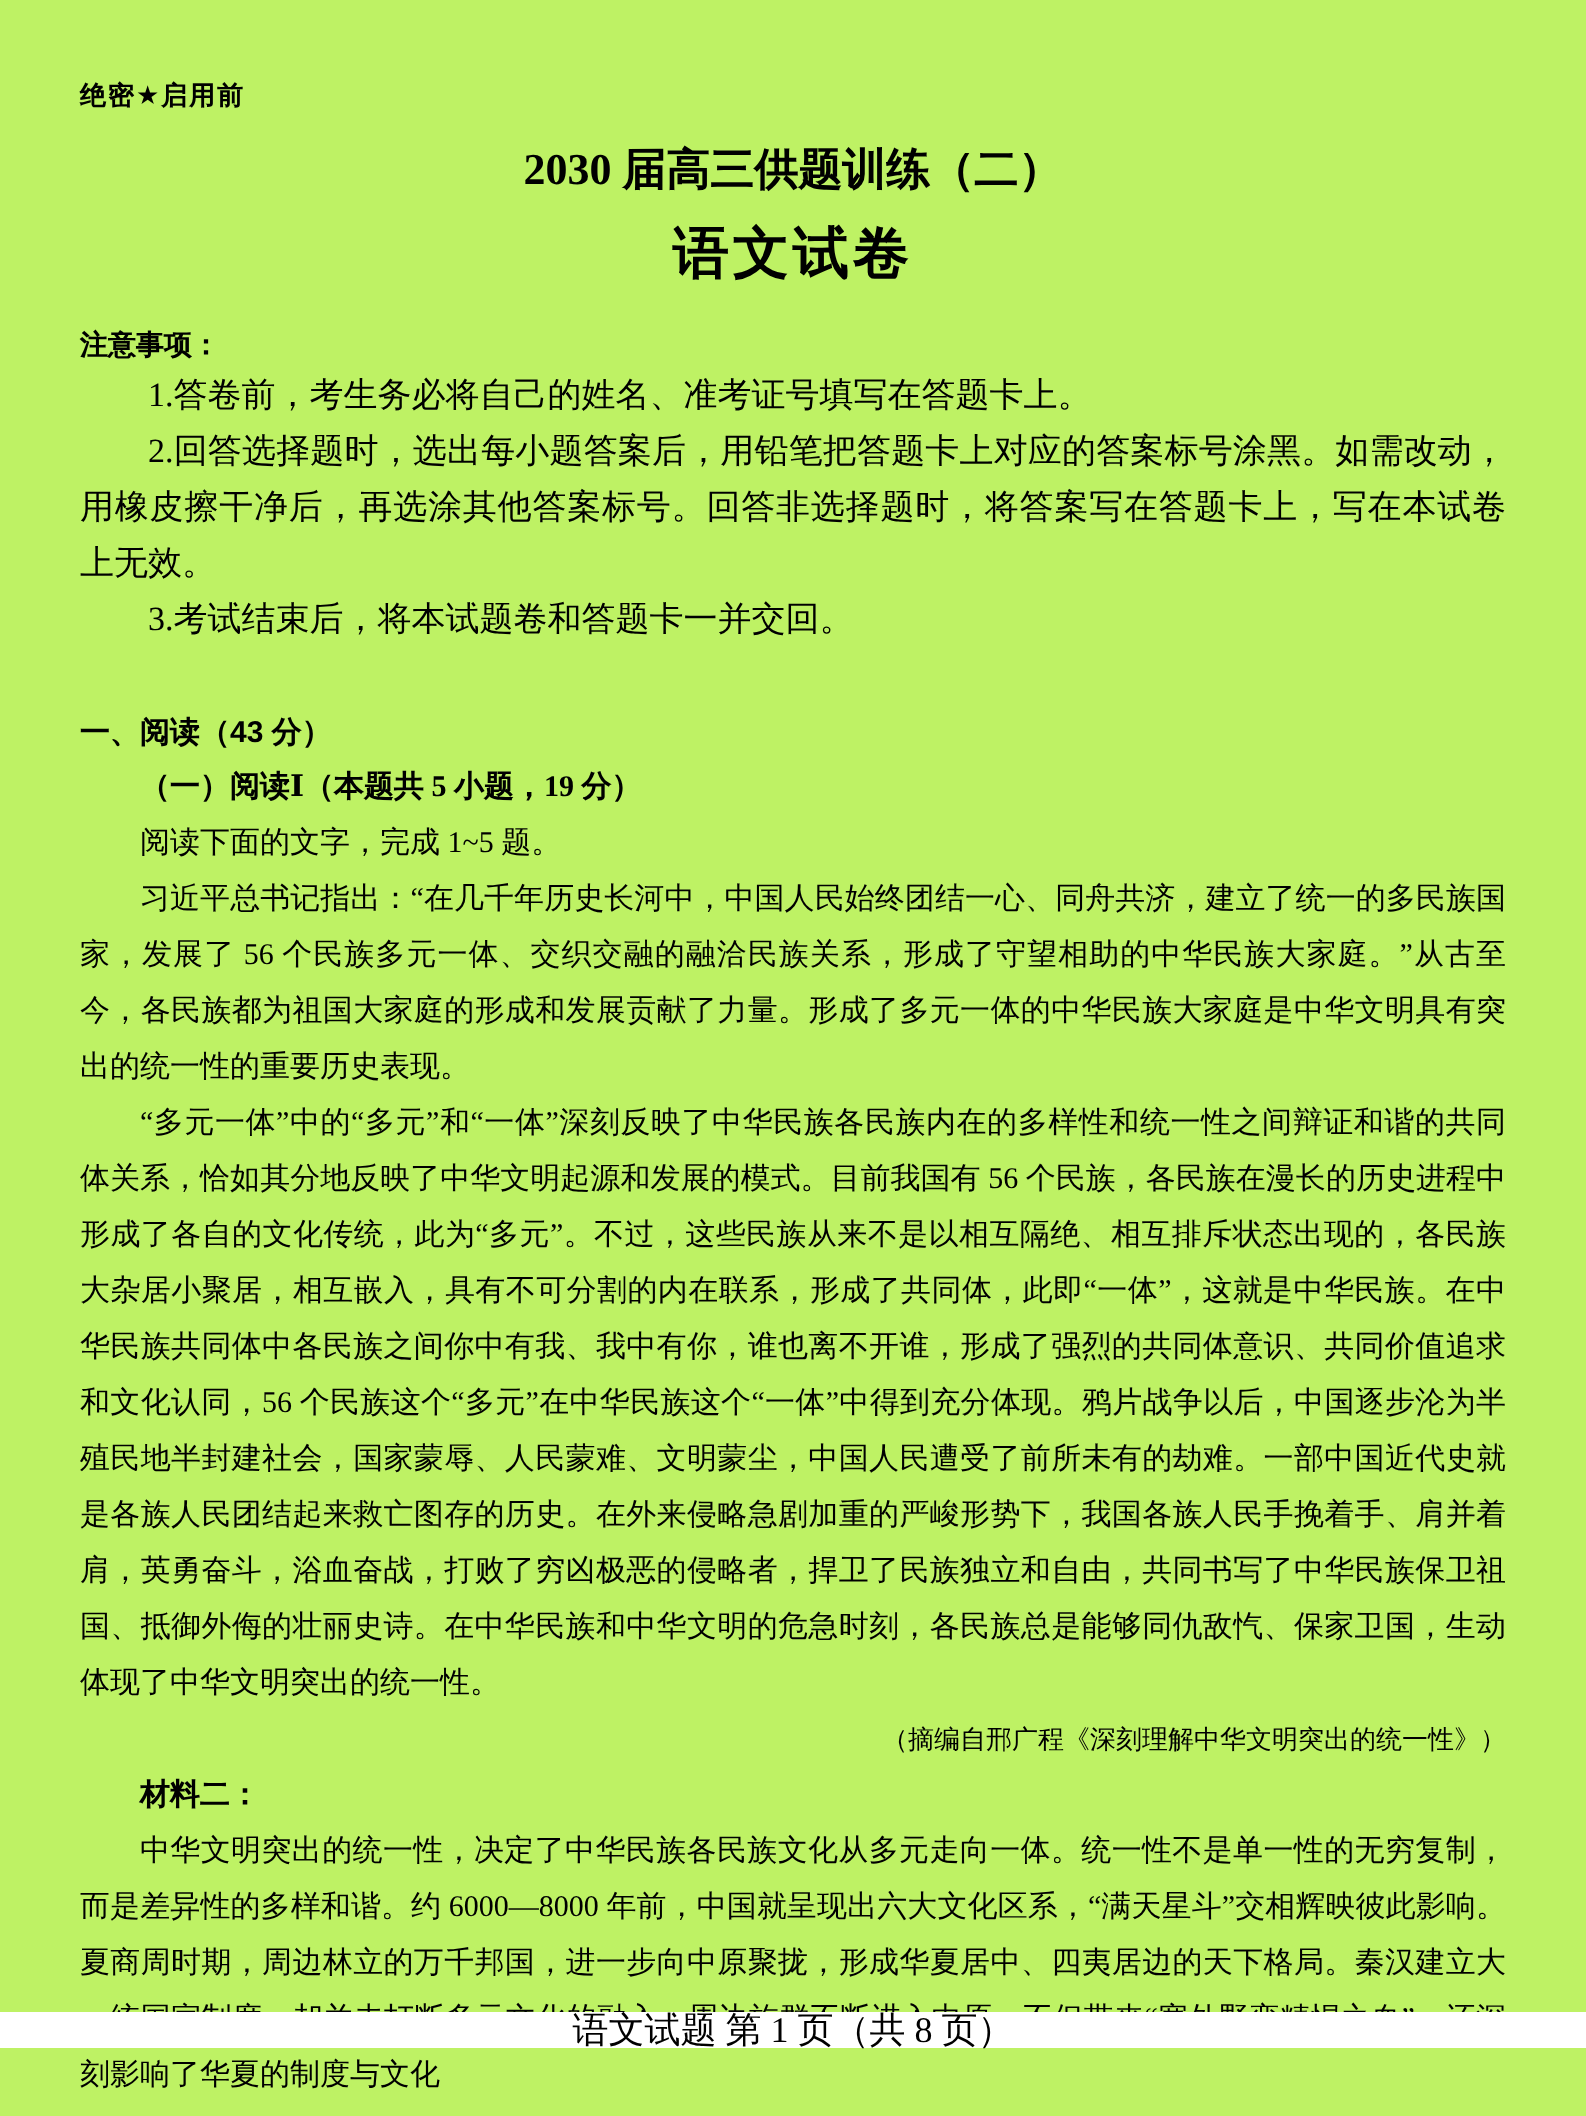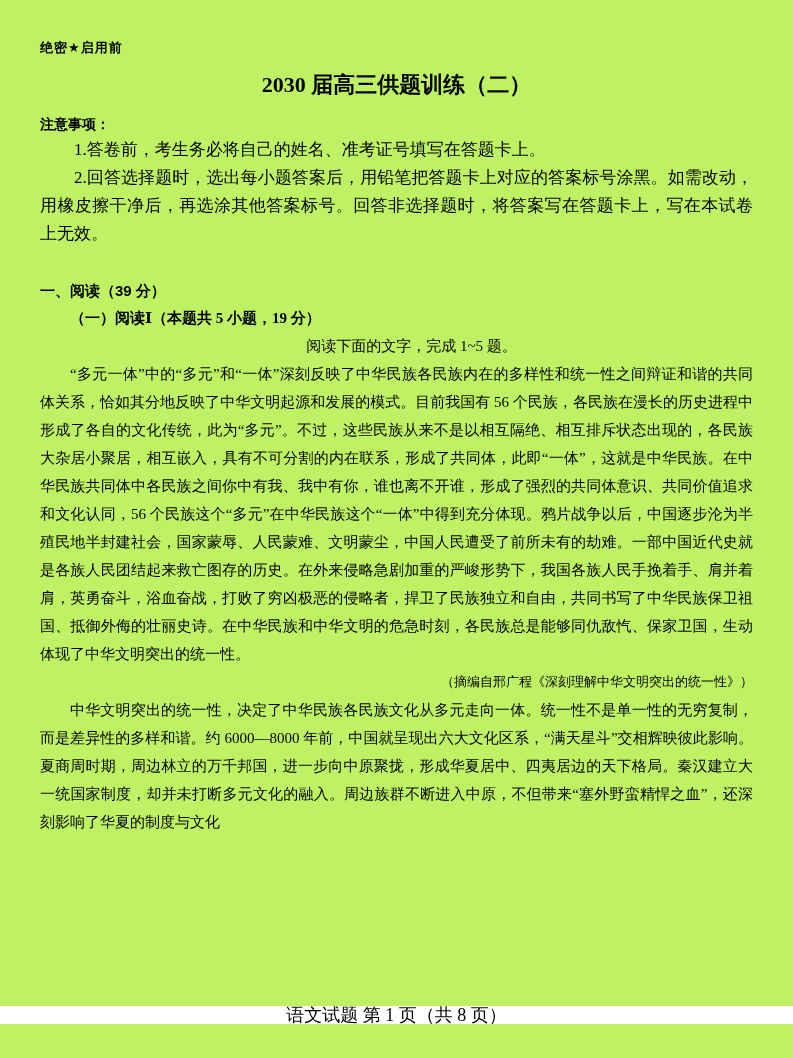--- a/index.html
+++ b/index.html
@@ -68,21 +68,20 @@
     font-weight: bold;
     font-size: 15px;
     line-height: 28px;
     text-indent: 2em;
   }
   .instruction {
     margin: 0;
     font-size: 15px;
     line-height: 28px;
     text-indent: 2em;
-    text-align: center;
   }
   .material-label {
     margin: 0;
     font-weight: bold;
     font-size: 15px;
     line-height: 28px;
     text-indent: 2em;
   }
   .body-para {
     margin: 0;
@@ -111,33 +110,37 @@
 </style>
 </head>
 <body>
 
 <div class="page">
 
   <div class="classification">绝密★启用前</div>
 
   <h1 class="doc-title">2030 届高三供题训练（二）</h1>
 
+  <h2 class="doc-subtitle">语文试卷</h2>
 
   <div class="notice">
     <div class="notice-heading">注意事项：</div>
     <p class="notice-item">1.答卷前，考生务必将自己的姓名、准考证号填写在答题卡上。</p>
     <p class="notice-item">2.回答选择题时，选出每小题答案后，用铅笔把答题卡上对应的答案标号涂黑。如需改动，用橡皮擦干净后，再选涂其他答案标号。回答非选择题时，将答案写在答题卡上，写在本试卷上无效。</p>
+    <p class="notice-item">3.考试结束后，将本试题卷和答题卡一并交回。</p>
   </div>
 
   <div>
-    <div class="section-heading">一、阅读（39 分）</div>
+    <div class="section-heading">一、阅读（43 分）</div>
     <div class="part-heading">（一）阅读Ⅰ（本题共 5 小题，19 分）</div>
     <p class="instruction">阅读下面的文字，完成 1~5 题。</p>
 
+    <p class="body-para">习近平总书记指出：“在几千年历史长河中，中国人民始终团结一心、同舟共济，建立了统一的多民族国家，发展了 56 个民族多元一体、交织交融的融洽民族关系，形成了守望相助的中华民族大家庭。”从古至今，各民族都为祖国大家庭的形成和发展贡献了力量。形成了多元一体的中华民族大家庭是中华文明具有突出的统一性的重要历史表现。</p>
     <p class="body-para">“多元一体”中的“多元”和“一体”深刻反映了中华民族各民族内在的多样性和统一性之间辩证和谐的共同体关系，恰如其分地反映了中华文明起源和发展的模式。目前我国有 56 个民族，各民族在漫长的历史进程中形成了各自的文化传统，此为“多元”。不过，这些民族从来不是以相互隔绝、相互排斥状态出现的，各民族大杂居小聚居，相互嵌入，具有不可分割的内在联系，形成了共同体，此即“一体”，这就是中华民族。在中华民族共同体中各民族之间你中有我、我中有你，谁也离不开谁，形成了强烈的共同体意识、共同价值追求和文化认同，56 个民族这个“多元”在中华民族这个“一体”中得到充分体现。鸦片战争以后，中国逐步沦为半殖民地半封建社会，国家蒙辱、人民蒙难、文明蒙尘，中国人民遭受了前所未有的劫难。一部中国近代史就是各族人民团结起来救亡图存的历史。在外来侵略急剧加重的严峻形势下，我国各族人民手挽着手、肩并着肩，英勇奋斗，浴血奋战，打败了穷凶极恶的侵略者，捍卫了民族独立和自由，共同书写了中华民族保卫祖国、抵御外侮的壮丽史诗。在中华民族和中华文明的危急时刻，各民族总是能够同仇敌忾、保家卫国，生动体现了中华文明突出的统一性。</p>
     <p class="attribution">（摘编自邢广程《深刻理解中华文明突出的统一性》）</p>
 
+    <p class="material-label">材料二：</p>
     <p class="body-para">中华文明突出的统一性，决定了中华民族各民族文化从多元走向一体。统一性不是单一性的无穷复制，而是差异性的多样和谐。约 6000—8000 年前，中国就呈现出六大文化区系，“满天星斗”交相辉映彼此影响。夏商周时期，周边林立的万千邦国，进一步向中原聚拢，形成华夏居中、四夷居边的天下格局。秦汉建立大一统国家制度，却并未打断多元文化的融入。周边族群不断进入中原，不但带来“塞外野蛮精悍之血”，还深刻影响了华夏的制度与文化</p>
   </div>
 
   <div class="page-footer">语文试题 第 1 页（共 8 页）</div>
 
 </div>
 
 </body></html>

